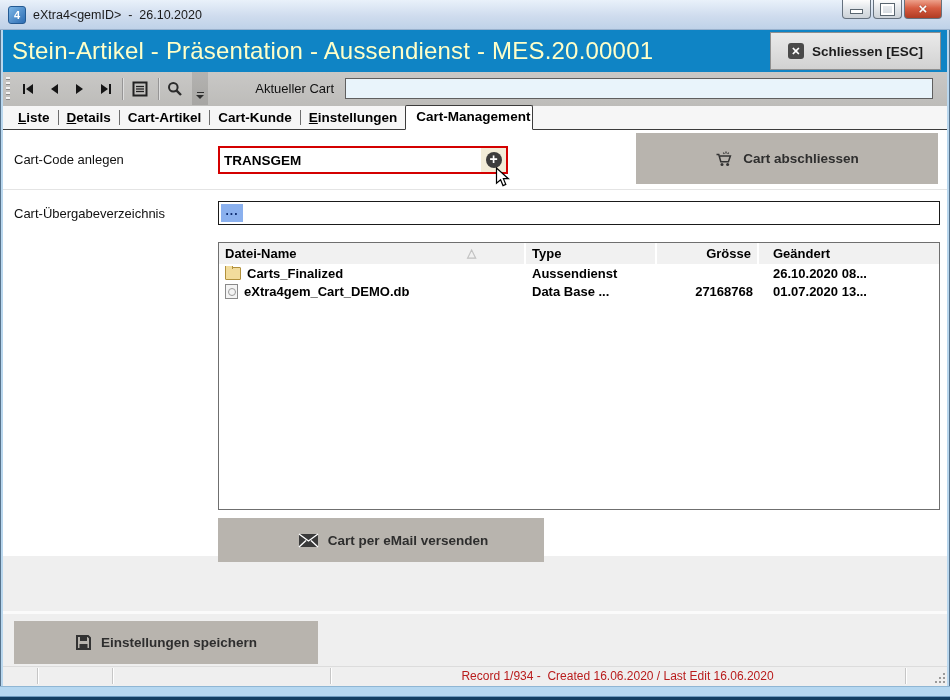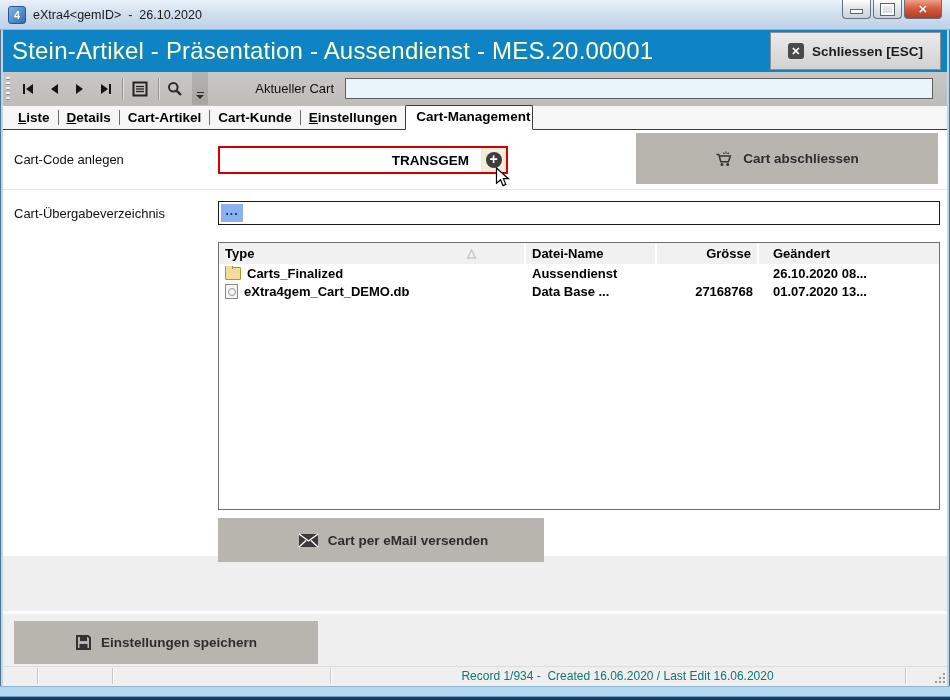--- a/index.html
+++ b/index.html
@@ -58,22 +58,22 @@
   .tab .u{text-decoration:underline;}
   .tabsep{width:1px;height:15px;background:#6e6e6e;margin-bottom:4px;}
   .tab.active{background:#fff;border:1px solid #3c3c3c;border-bottom:1px solid #fff;
     border-radius:2px 2px 0 0;margin-bottom:-1px;padding:3px 2px 5px 10px;}
 
   
   .content{left:0;top:130px;width:950px;height:426px;background:#fff;}
   .flabel{font-size:13px;color:#111;}
   .cc-wrap{left:218px;top:146px;width:290px;height:28px;border:2px solid #d40000;background:#fff;
     box-sizing:border-box;display:flex;align-items:stretch;}
-  .cc-input{flex:1;border:none;outline:none;font-weight:bold;font-size:13.5px;padding:0 12px;
-    font-family:"Liberation Sans",sans-serif;min-width:0;text-align:right;}
+  .cc-input{flex:1;border:none;outline:none;font-weight:bold;font-size:13.5px;padding:0 4px;
+    font-family:"Liberation Sans",sans-serif;min-width:0;}
   .plus-btn{width:25px;background:#f2ecd8;display:flex;align-items:center;justify-content:center;}
   .plus-circle{width:16px;height:16px;border-radius:50%;background:#3d3d3d;color:#fff;
     font-size:14px;font-weight:bold;text-align:center;line-height:15px;}
   .graybtn{background:#b8b4ae;display:flex;align-items:center;justify-content:center;gap:9px;
     font-size:13.5px;font-weight:bold;color:#2e2e2e;}
   .cart-close-btn{left:636px;top:133px;width:302px;height:51px;}
   .hr1{left:0;top:189px;width:950px;height:1px;background:#e4e4e4;}
   .dir-input-wrap{left:218px;top:201px;width:722px;height:24px;border:1px solid #1a1a1a;background:#fff;
     box-sizing:border-box;display:flex;align-items:stretch;}
   .dir-input{flex:1;border:none;outline:none;font-weight:bold;font-size:13.5px;padding:0 4px;
@@ -106,21 +106,21 @@
 
   .email-btn{left:218px;top:518px;width:302px;height:44px;padding-left:24px;}
 
   
   .white-strip{left:3px;top:611px;width:944px;height:3px;background:#fbfbfb;}
   .save-btn{left:14px;top:621px;width:304px;height:43px;}
 
   .statusbar{left:0;top:666px;width:950px;height:20px;background:#efefef;border-top:1px solid #dcdcdc;box-sizing:border-box;}
   .sdiv{top:668px;width:1px;height:16px;background:#c6c6c6;box-shadow:1px 0 0 #fff;}
   .status-text{left:330px;top:666px;width:575px;height:20px;line-height:20px;text-align:center;
-    font-size:12px;color:#0f766e;}
+    font-size:12px;color:#b91c1c;}
   .gripdots{left:935px;top:673px;width:11px;height:11px;}
   .gripdots i{position:absolute;width:2px;height:2px;background:#9a9a9a;}
 
   .bottom-strip{left:0;top:686px;width:950px;height:14px;
     background:linear-gradient(#8fb6d4 0 1px,#b5d7f0 1px 10px,#6f9cc0 10px 11px,#123f63 11px 14px);}
   .border-l{left:0;top:30px;width:3px;height:656px;
     background:linear-gradient(to right,#57738c 0 1px,#b9d7ee 1px 3px);}
   .border-r{left:947px;top:30px;width:3px;height:656px;
     background:linear-gradient(to left,#57738c 0 1px,#b9d7ee 1px 3px);}
 
@@ -232,22 +232,22 @@
 <div class="abs hr1"></div>
 
 <div class="abs dir-input-wrap">
   <div class="browse-btn">
     <span>...</span>
   </div>
 </div>
 
 <div class="abs filelist" style="position:absolute;">
   <div class="fl-head" style="position:relative;">
+    <div class="cell">Datei-Name</div>
     <div class="cell">Type</div>
-    <div class="cell">Datei-Name</div>
     <div class="cell size">Grösse</div>
     <div class="cell mod">Geändert</div>
     <span class="sort-tri">△</span>
   </div>
   <div class="fl-row">
     <div class="cell name-cell">
       <span class="folder-ic"></span>
       <span>Carts_Finalized</span>
     </div>
     <div class="cell">Aussendienst</div>

